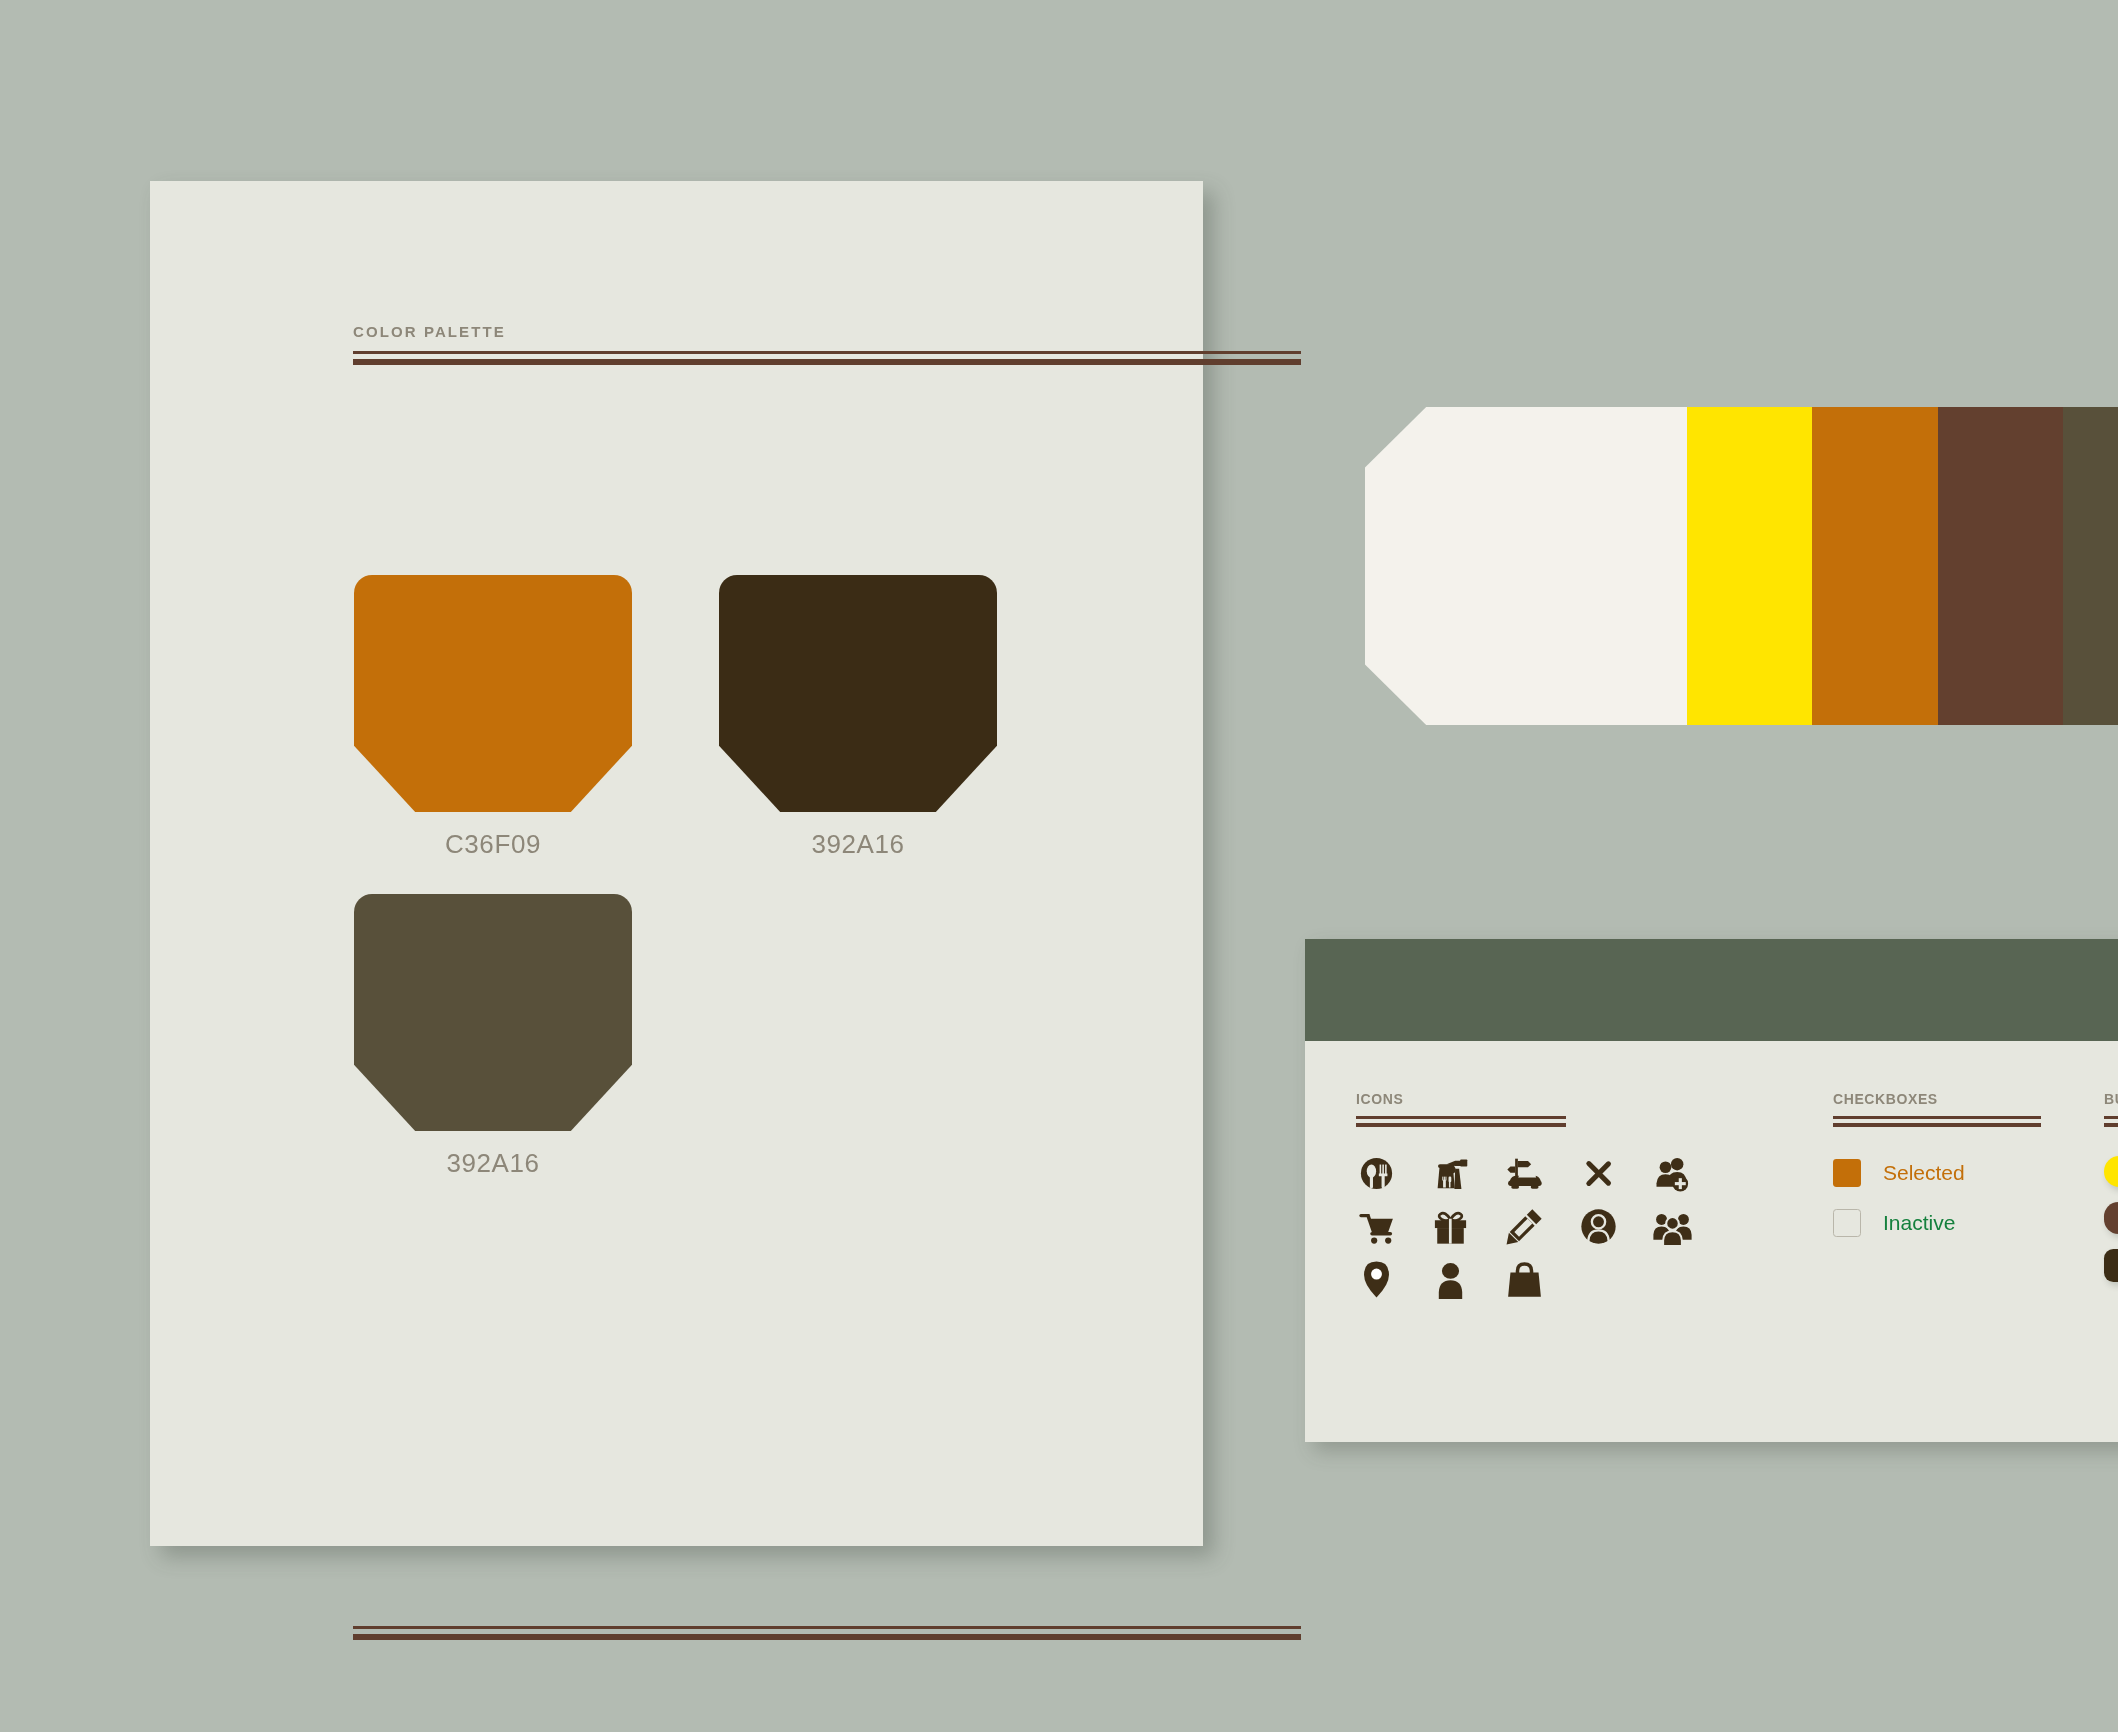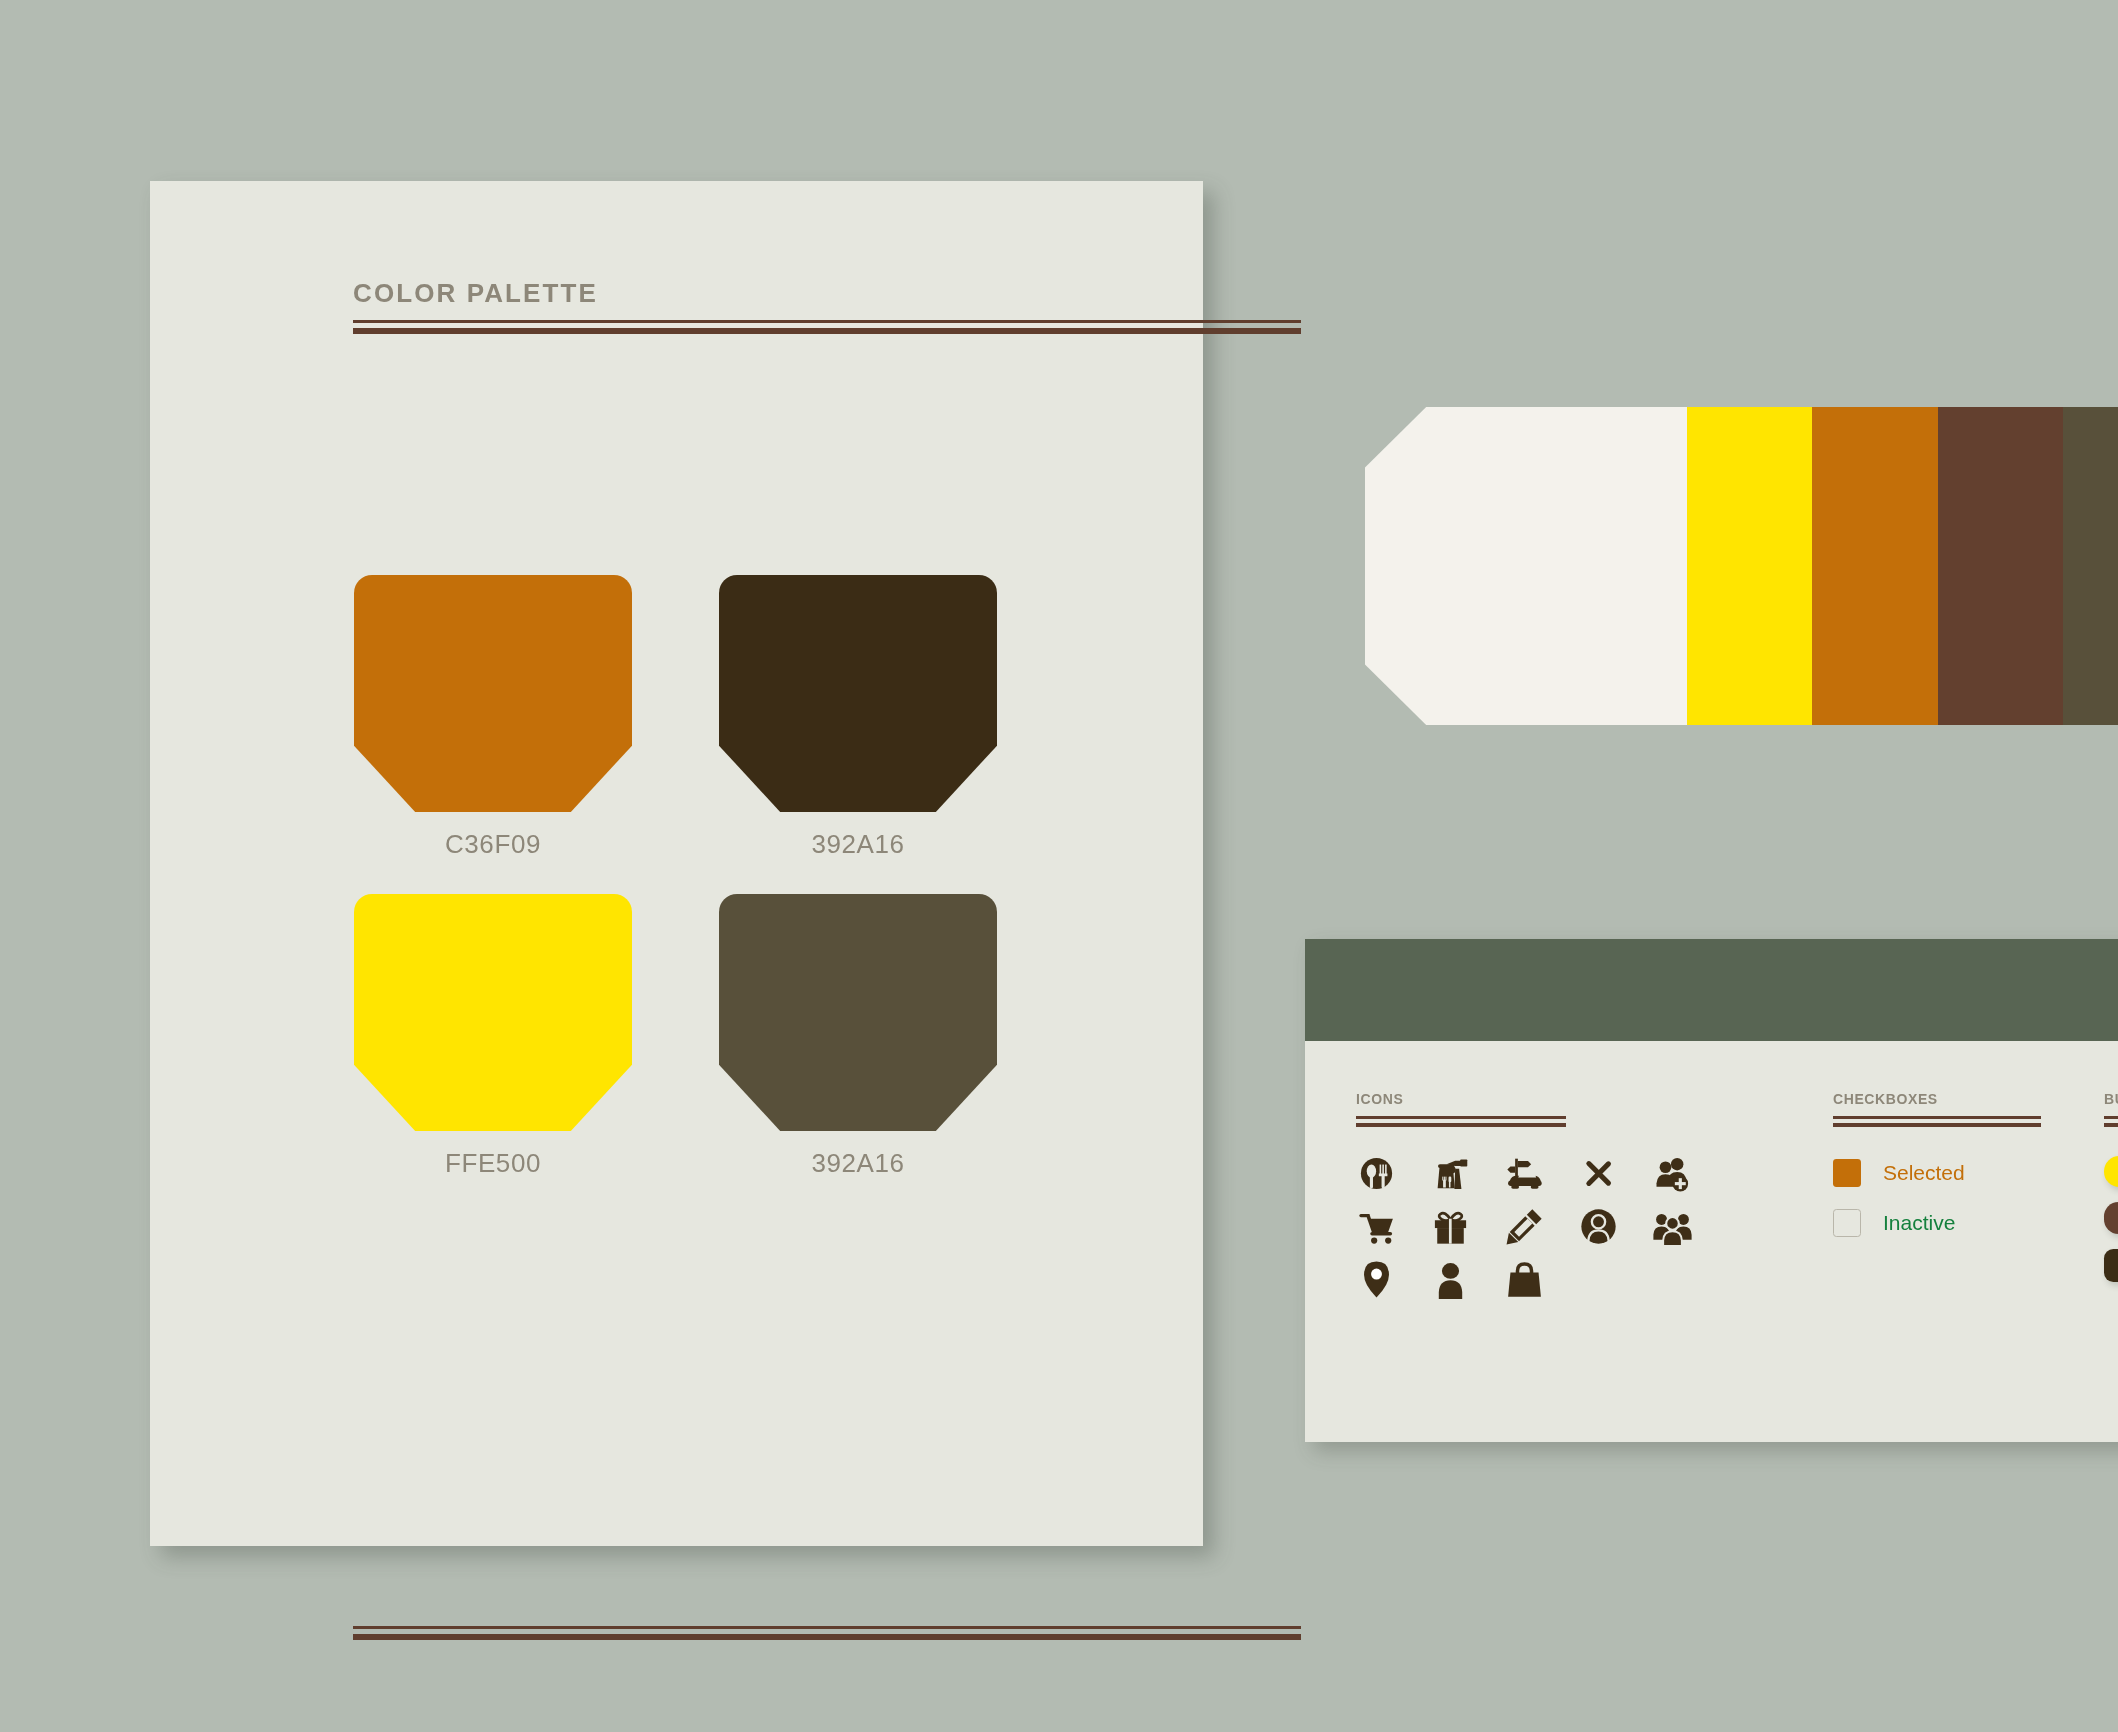--- a/index.html
+++ b/index.html
@@ -33,21 +33,21 @@
     left: 203px;
     top: 97px;
     width: 948px;
   }
   .section-title {
     color: #8d8779;
     font-weight: bold;
     letter-spacing: 1.1px;
     white-space: nowrap;
   }
-  #palette-title { font-size: 26px; letter-spacing: 2.1px; }
+  #palette-title { font-size: 15px; letter-spacing: 2.1px; margin-top: 45px; }
 
   .rule-group { margin-top: 11px; }
   .rule-thin {
     height: 3.4px;
     background: #603e2e;
   }
   .rule-gap { height: 5.1px; }
   .rule-thick {
     height: 6px;
     background: #603e2e;
@@ -261,24 +261,20 @@
     <div class="swatch-cell">
       <div class="swatch-chip" style="background:#C36F09"></div>
       <div class="swatch-label">C36F09</div>
     </div>
 
     <div class="swatch-cell">
       <div class="swatch-chip" style="background:#3B2C15"></div>
       <div class="swatch-label">392A16</div>
     </div>
 
-    <div class="swatch-cell">
-      <div class="swatch-chip" style="background:#FFE500"></div>
-      <div class="swatch-label">FFE500</div>
-    </div>
 
 
 
     <div class="swatch-cell">
       <div class="swatch-chip" style="background:#58503A"></div>
       <div class="swatch-label">392A16</div>
     </div>
 
   </div>
 

